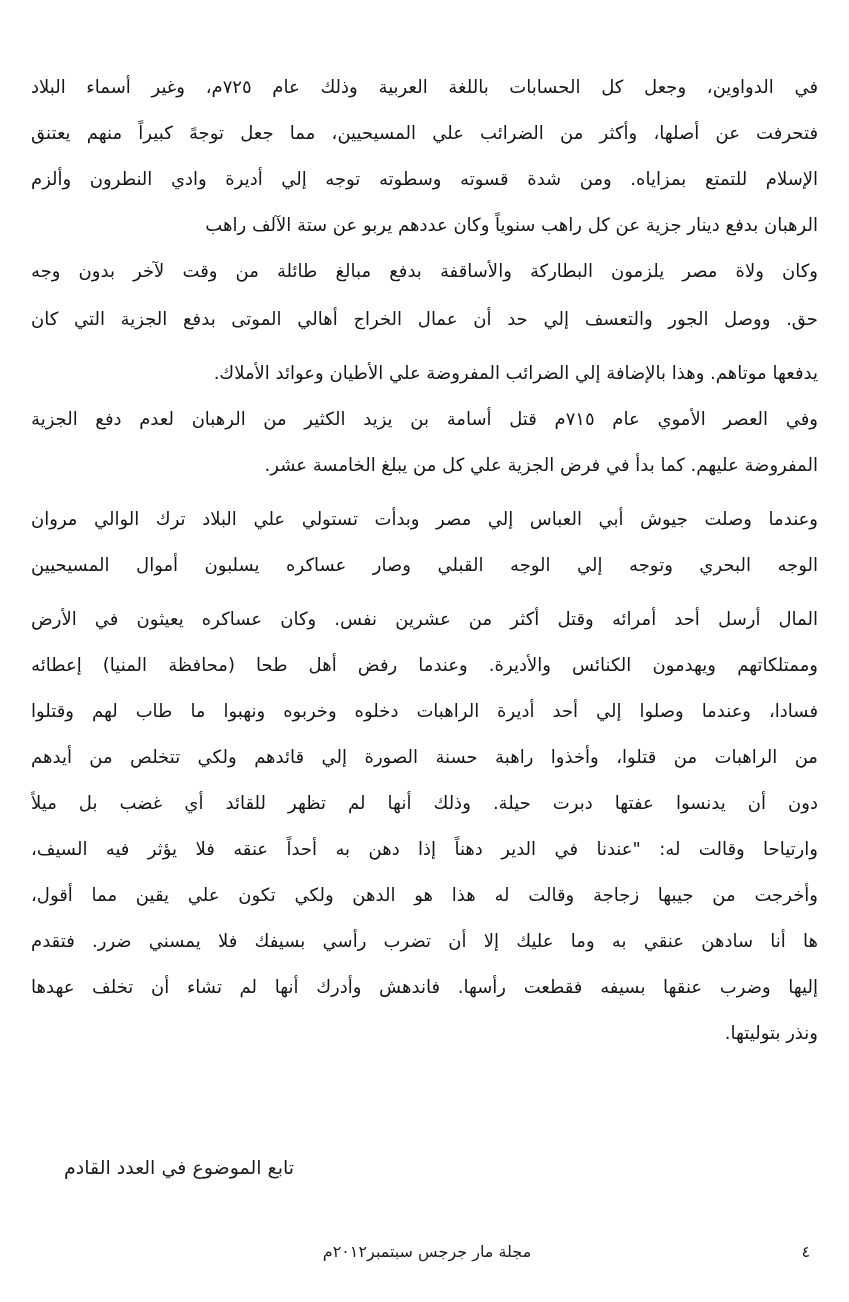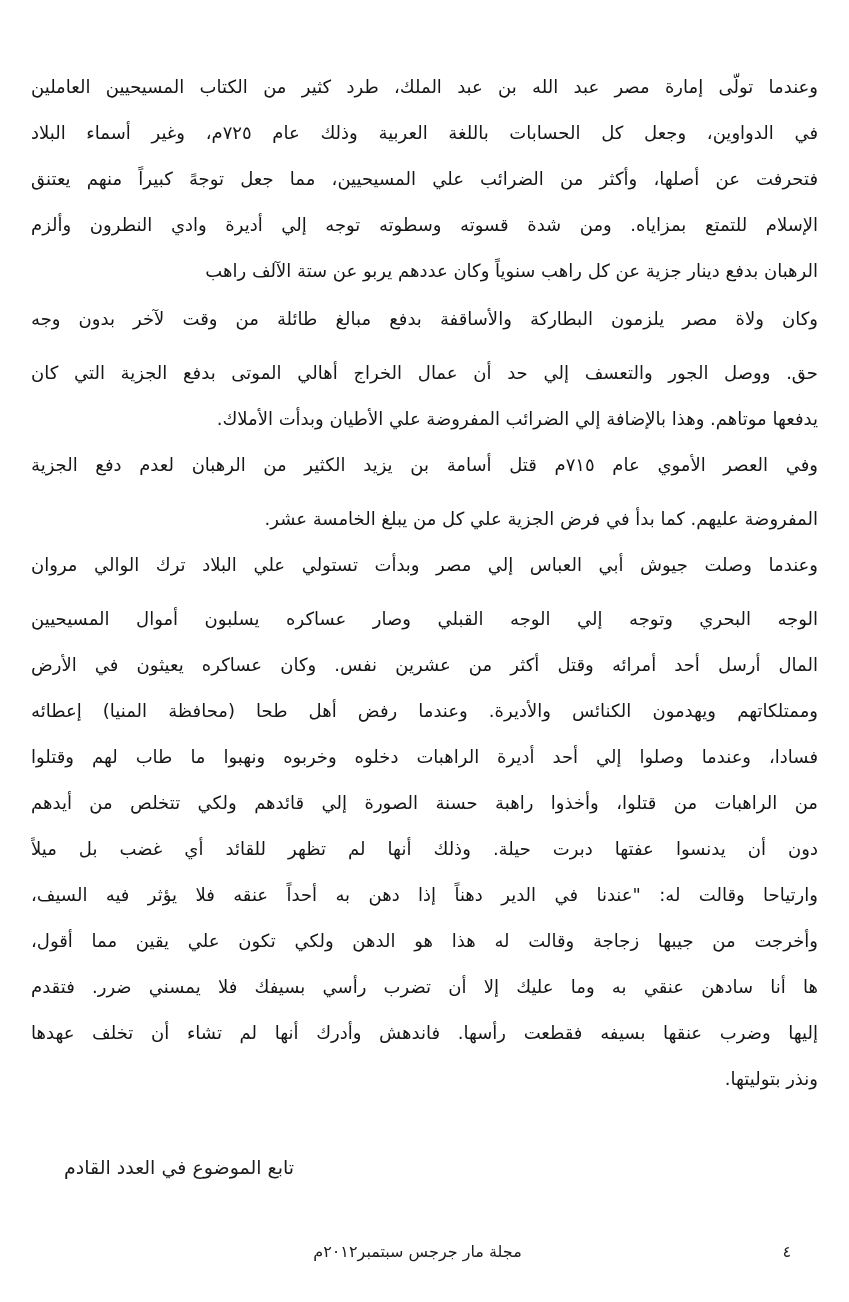--- a/index.html
+++ b/index.html
@@ -46,21 +46,21 @@
     left: 64px;
     direction: rtl;
     font-size: 19px;
     line-height: 30px;
     color: #1c1c1c;
   }
   .footer {
     position: absolute;
     top: 1236px;
     left: 30px;
-    right: 44px;
+    right: 25px;
     height: 32px;
     direction: rtl;
     text-align: right;
   }
   .footer-title {
     position: absolute;
     left: 50%;
     transform: translateX(-50%);
     font-size: 16px;
     line-height: 32px;
@@ -73,28 +73,27 @@
     font-size: 16px;
     line-height: 32px;
     color: #1c1c1c;
   }
 </style>
 </head>
 <body>
 
 <div class="page">
   <div class="article">
-      <div class="line full">وعندما تولّى إمارة مصر عبد الله بن عبد الملك، طرد كثير من الكتاب المسيحيين العاملين</div>
       <div class="line full">في الدواوين، وجعل كل الحسابات باللغة العربية وذلك عام ٧٢٥م، وغير أسماء البلاد</div>
       <div class="line full">فتحرفت عن أصلها، وأكثر من الضرائب علي المسيحيين، مما جعل توجهً كبيراً منهم يعتنق</div>
       <div class="line full">الإسلام للتمتع بمزاياه. ومن شدة قسوته وسطوته توجه إلي أديرة وادي النطرون وألزم</div>
       <div class="line">الرهبان بدفع دينار جزية عن كل راهب سنوياً وكان عددهم يربو عن ستة الآلف راهب</div>
       <div class="line full">وكان ولاة مصر يلزمون البطاركة والأساقفة بدفع مبالغ طائلة من وقت لآخر بدون وجه</div>
       <div class="line full">حق. ووصل الجور والتعسف إلي حد أن عمال الخراج أهالي الموتى بدفع الجزية التي كان</div>
-      <div class="line">يدفعها موتاهم. وهذا بالإضافة إلي الضرائب المفروضة علي الأطيان وبدأت الأملاك.</div>
+      <div class="line">يدفعها موتاهم. وهذا بالإضافة إلي الضرائب المفروضة علي الأطيان وعوائد الأملاك.</div>
       <div class="line full">وفي العصر الأموي عام ٧١٥م قتل أسامة بن يزيد الكثير من الرهبان لعدم دفع الجزية</div>
       <div class="line">المفروضة عليهم. كما بدأ في فرض الجزية علي كل من يبلغ الخامسة عشر.</div>
       <div class="line full">وعندما وصلت جيوش أبي العباس إلي مصر وبدأت تستولي علي البلاد ترك الوالي مروان</div>
       <div class="line full">الوجه البحري وتوجه إلي الوجه القبلي وصار عساكره يسلبون أموال المسيحيين</div>
       <div class="line full">المال أرسل أحد أمرائه وقتل أكثر من عشرين نفس. وكان عساكره يعيثون في الأرض</div>
       <div class="line full">وممتلكاتهم ويهدمون الكنائس والأديرة. وعندما رفض أهل طحا (محافظة المنيا) إعطائه</div>
       <div class="line full">فسادا، وعندما وصلوا إلي أحد أديرة الراهبات دخلوه وخربوه ونهبوا ما طاب لهم وقتلوا</div>
       <div class="line full">من الراهبات من قتلوا، وأخذوا راهبة حسنة الصورة إلي قائدهم ولكي تتخلص من أيدهم</div>
       <div class="line full">دون أن يدنسوا عفتها دبرت حيلة. وذلك أنها لم تظهر للقائد أي غضب بل ميلاً</div>
       <div class="line full">وارتياحا وقالت له: "عندنا في الدير دهناً إذا دهن به أحداً عنقه فلا يؤثر فيه السيف،</div>

